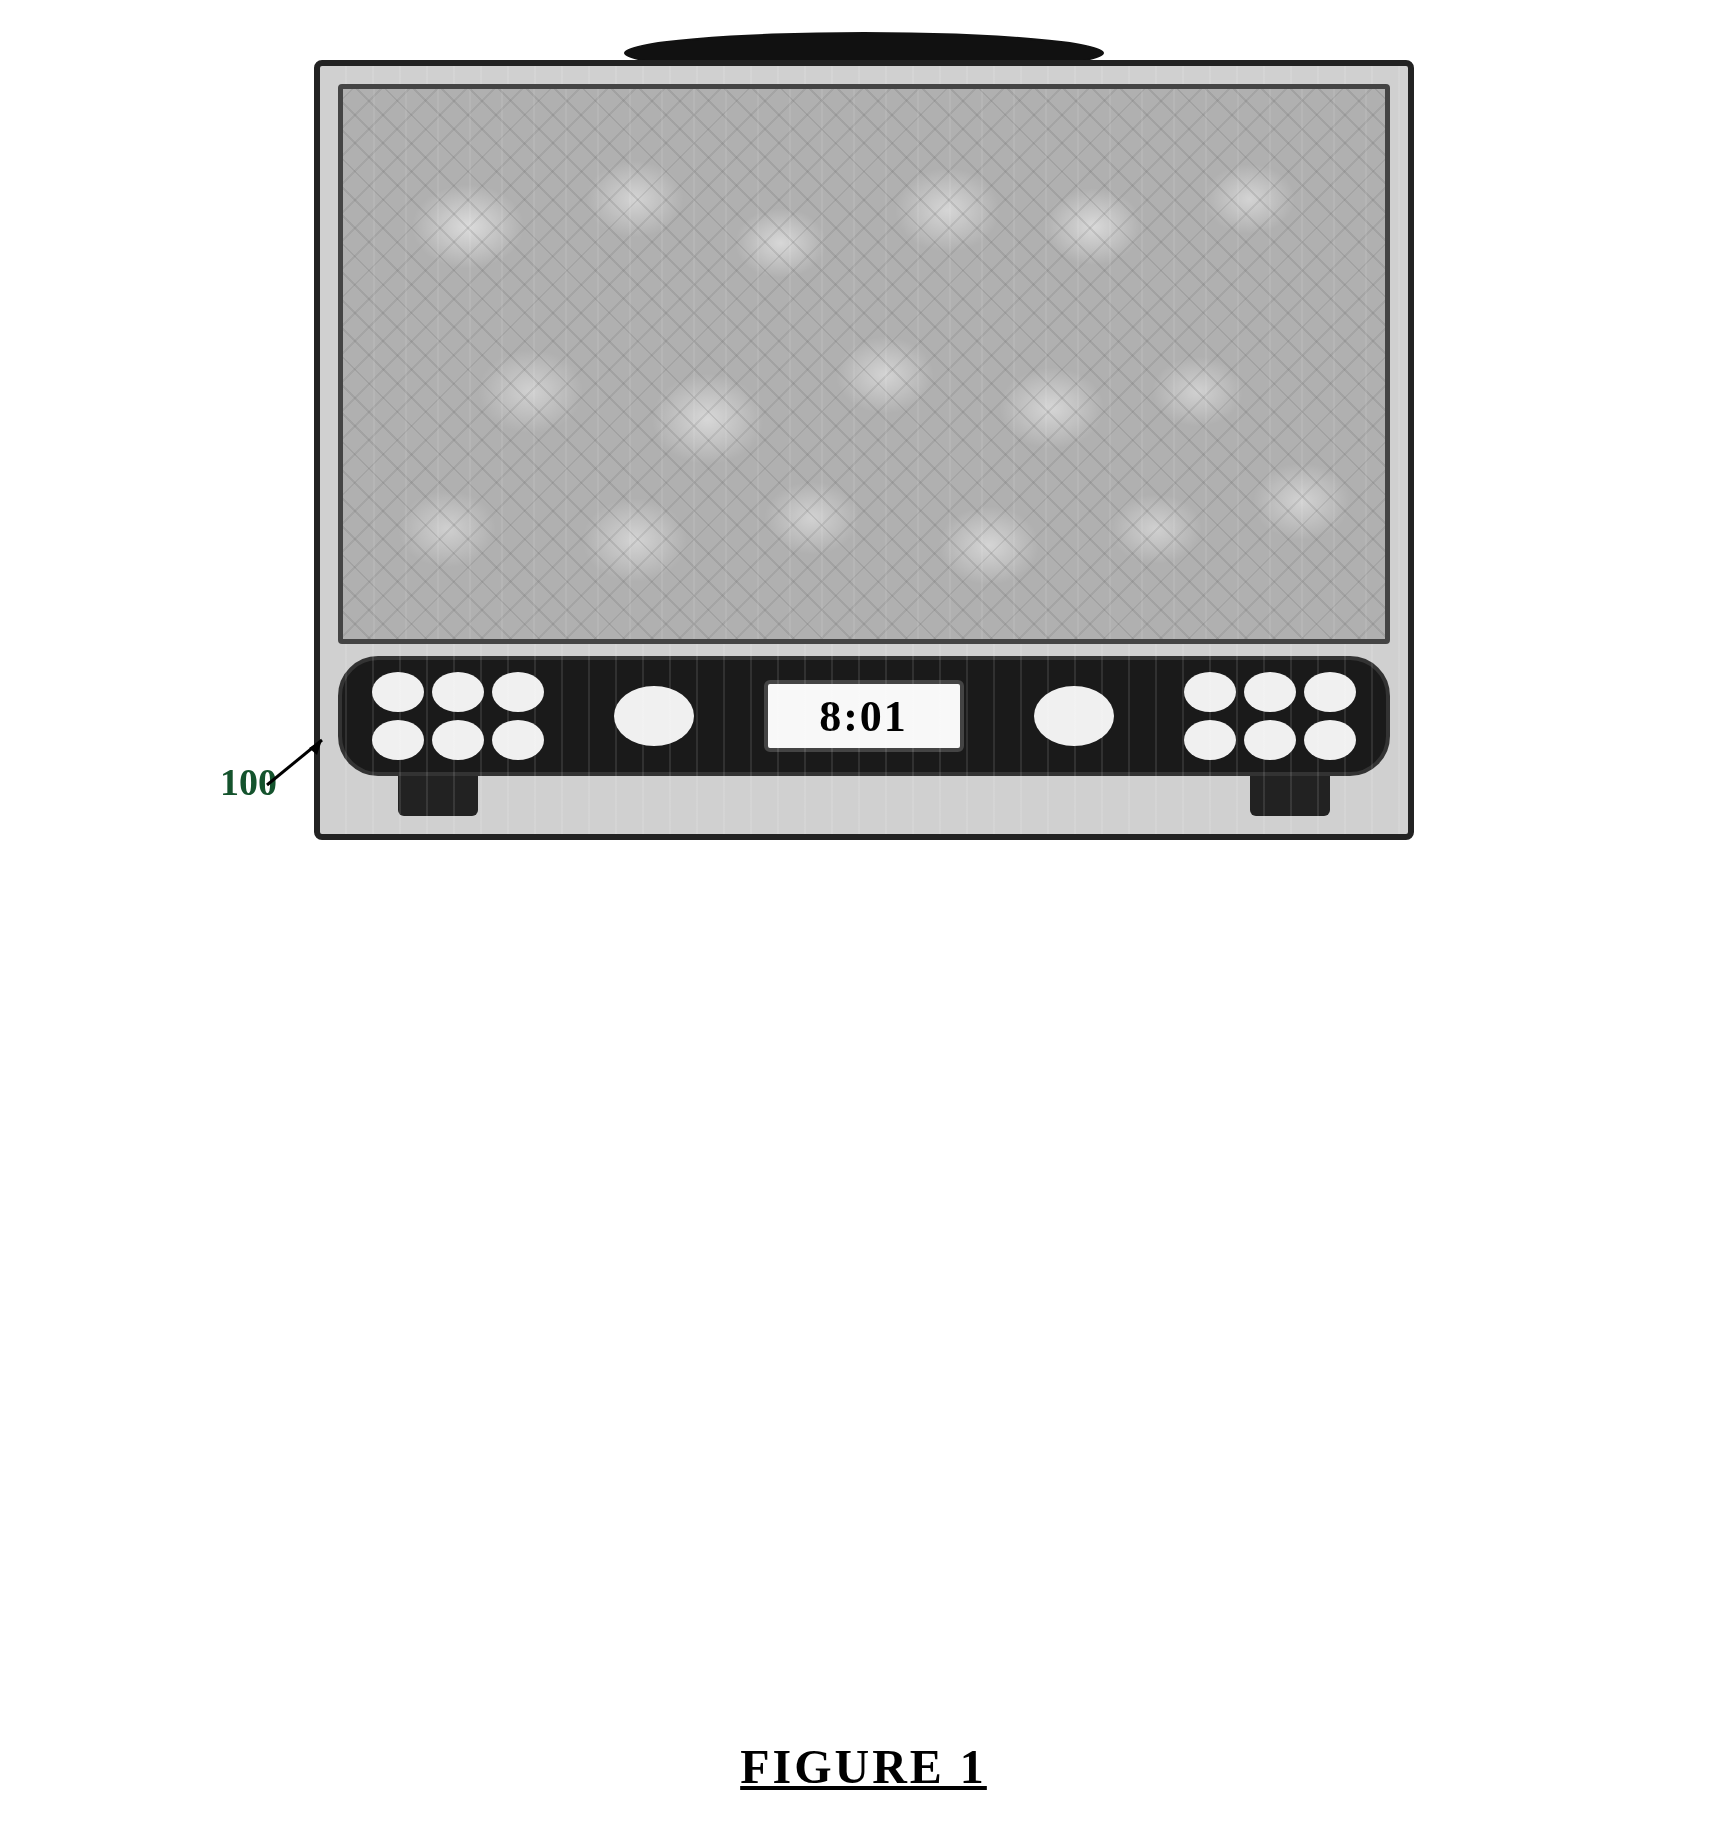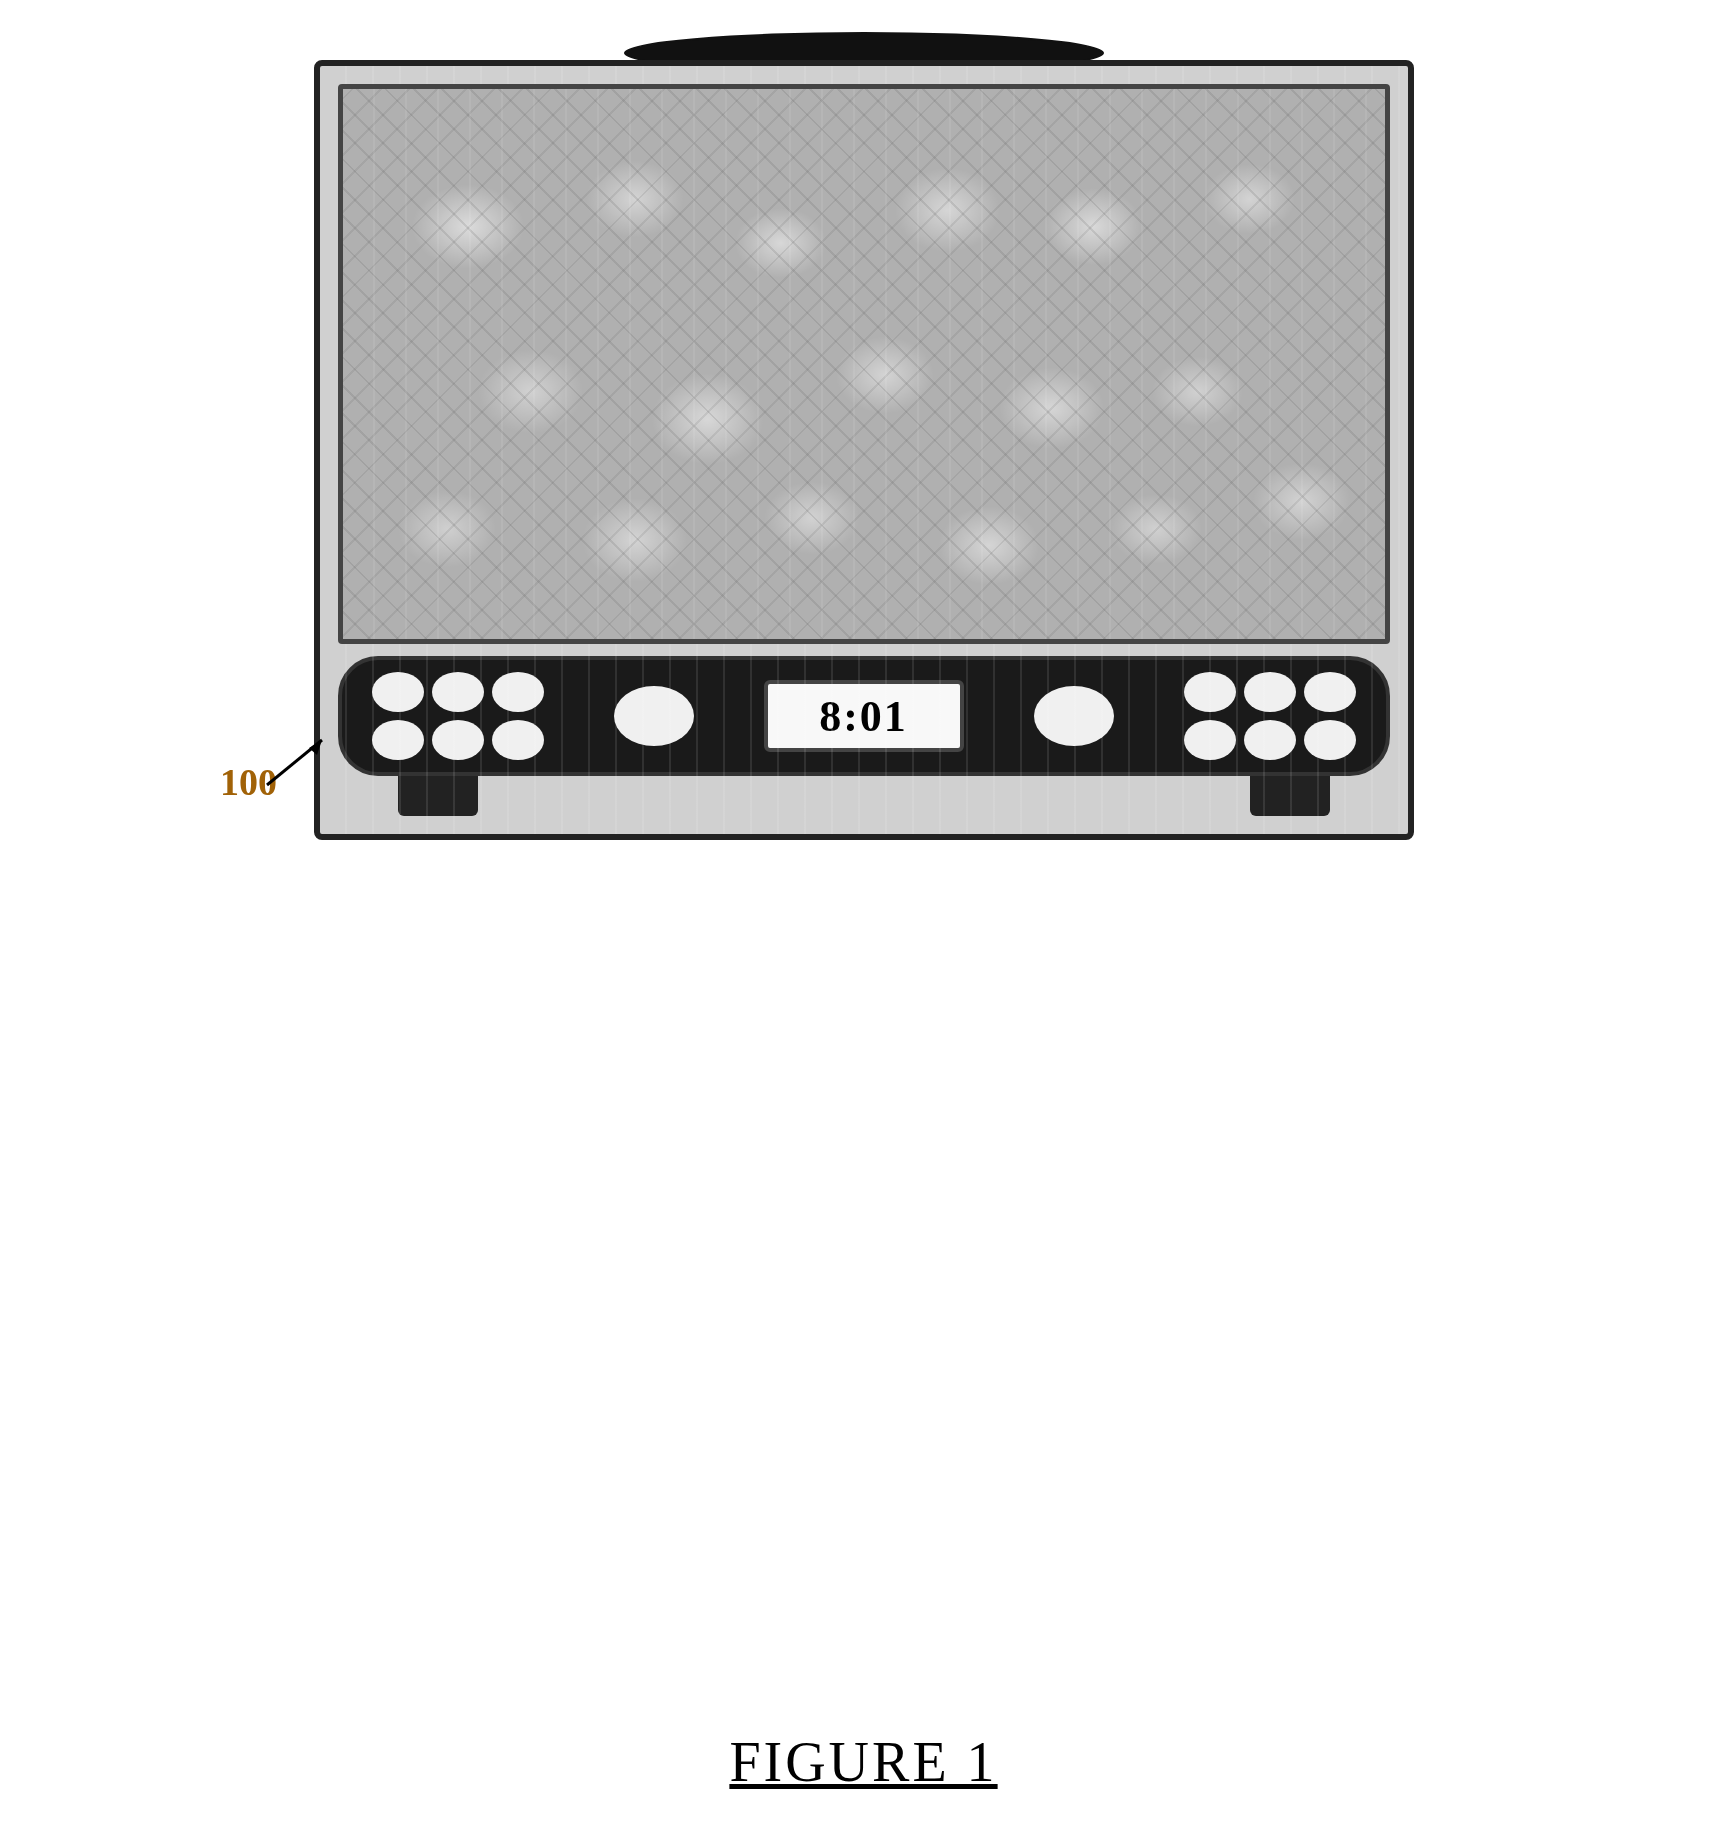--- a/index.html
+++ b/index.html
@@ -190,43 +190,43 @@
     .reference-label {
       position: absolute;
       top: 760px;
       left: 220px;
     }
 
     .ref-number {
       font-size: 38px;
       font-weight: bold;
       font-family: 'Times New Roman', serif;
-      color: #a16207;
+      color: #14532d;
     }
 
     .ref-arrow {
       position: absolute;
       top: -30px;
       right: -60px;
       width: 80px;
       height: 60px;
     }
 
     
     .figure-caption {
       position: absolute;
       bottom: 42px;
       left: 50%;
       transform: translateX(-50%);
       text-align: center;
     }
 
     .figure-text {
-      font-size: 56px;
-      font-weight: normal;
+      font-size: 48px;
+      font-weight: bold;
       font-family: 'Times New Roman', serif;
       color: #000;
       text-decoration: underline;
       letter-spacing: 3px;
     }
 
     
     .oven-side-texture {
       position: absolute;
       top: 0; left: 0; right: 0; bottom: 0;

